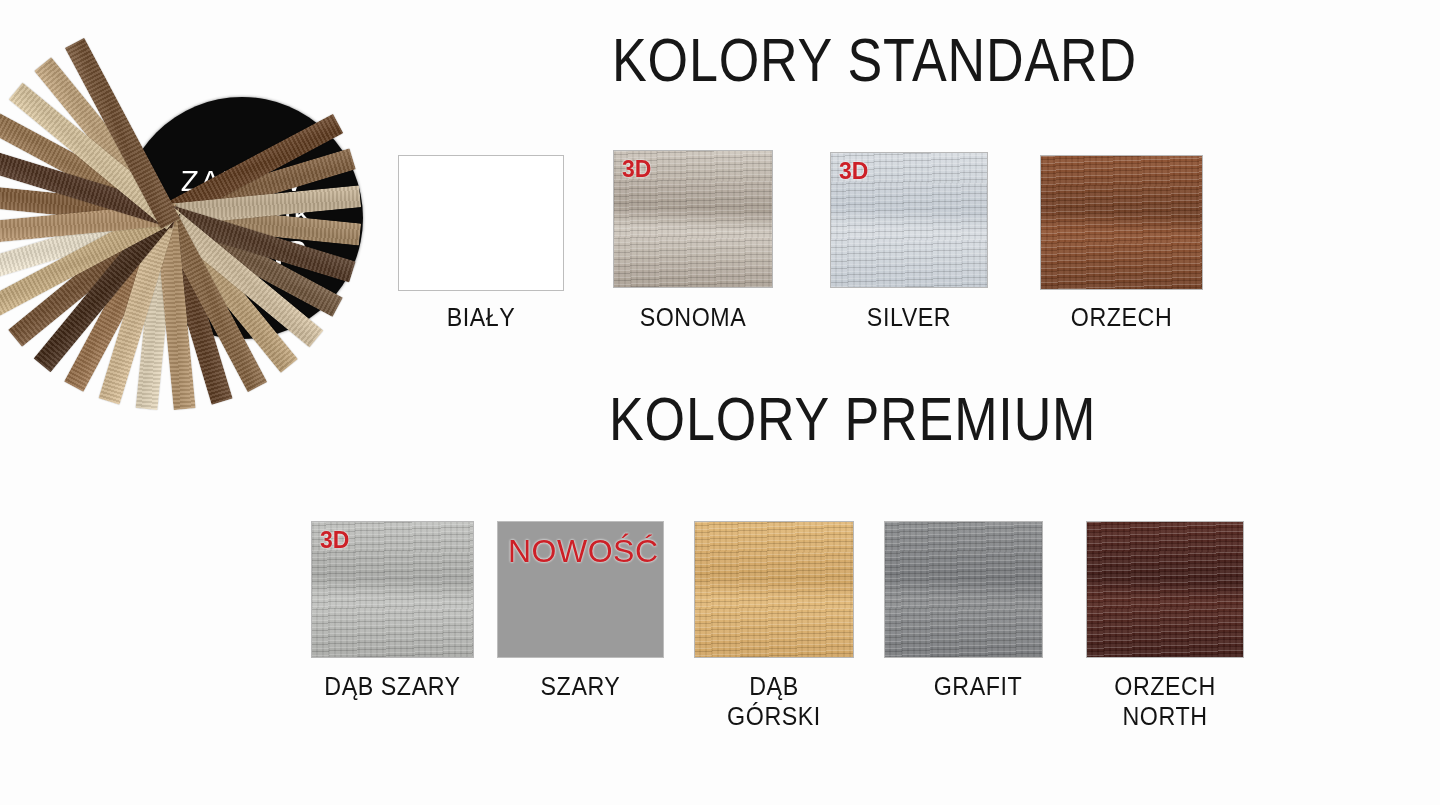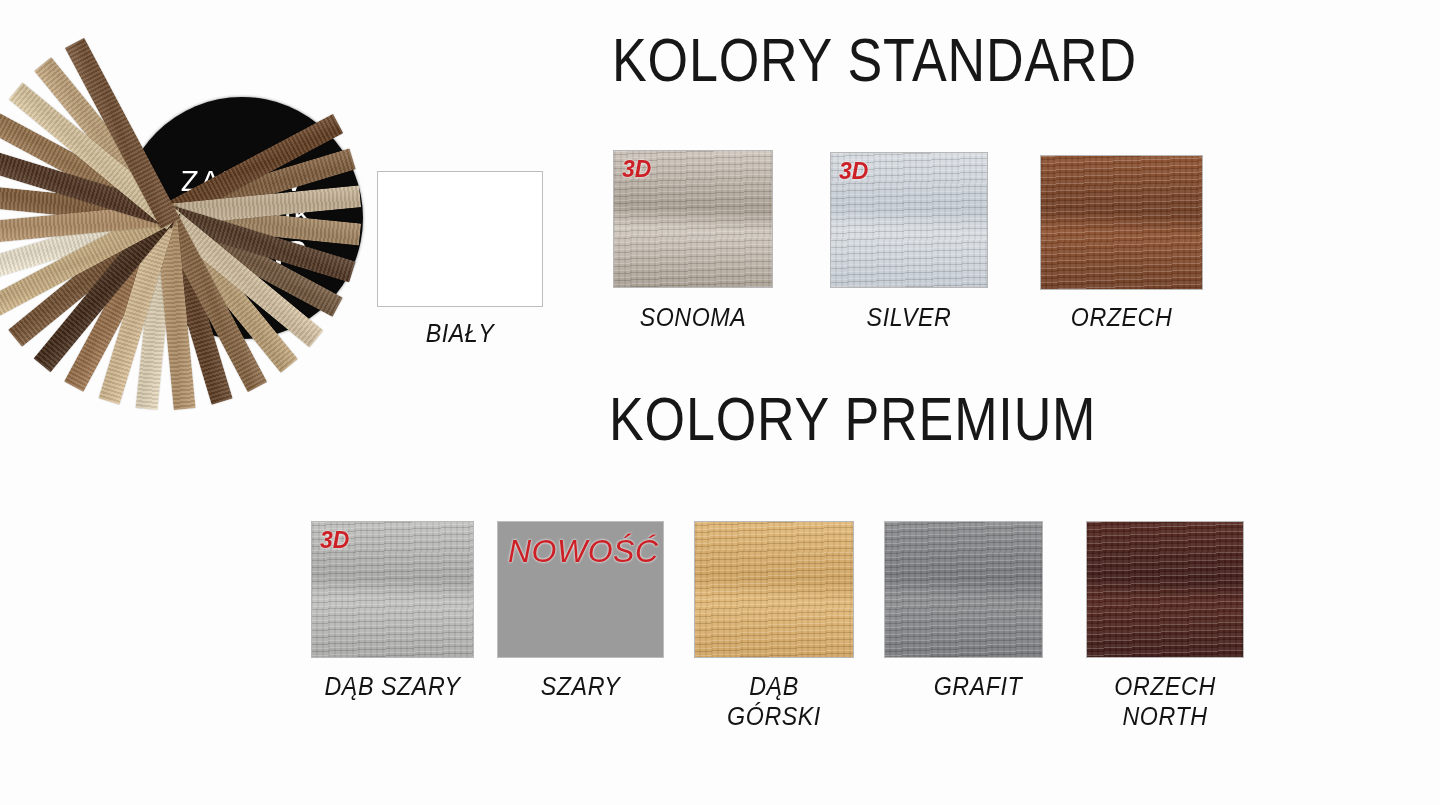--- a/index.html
+++ b/index.html
@@ -47,21 +47,21 @@
     letter-spacing:1px;
     color:#171717;
     white-space:nowrap;
     transform:scaleX(.84);
     transform-origin:left center;
   }
   #heading-standard{left:612px;top:24px;}
   #heading-premium{left:609px;top:383px;}
 
   
-  .swatch-wrap{position:absolute;font-style:italic;}
+  .swatch-wrap{position:absolute;}
   .swatch{
     position:relative;
     border:1px solid #b8b8b8;
     box-sizing:border-box;
     overflow:hidden;
     background-repeat:no-repeat;
   }
   .swatch.plain{border:1px solid #bdbdbd;}
   .tag{
     position:absolute;
@@ -120,21 +120,21 @@
   <div class="badge-circle">
     <div class="badge-line badge-l1">ZAMÓW</div>
     <div class="badge-line badge-l2">PRÓBNIK</div>
     <div class="badge-line badge-l3">GRATIS</div>
   </div>
 
   <div class="heading" id="heading-standard">KOLORY STANDARD</div>
   <div class="heading" id="heading-premium">KOLORY PREMIUM</div>
 
   <div id="swatches-standard">
-      <div class="swatch-wrap" style="left: 377px; top: 155px; width: 166px; margin-top: 16px;">
+      <div class="swatch-wrap" style="left: 398px; top: 155px; width: 166px;">
         <div class="swatch plain" style="width: 166px; height: 136px; background: rgb(255, 255, 255);"></div>
         <div class="caption" style="top: 148px;">BIAŁY</div>
       </div>
       <div class="swatch-wrap" style="left: 613px; top: 150px; width: 160px;">
         <div class="swatch" style="width: 160px; height: 138px; background: repeating-linear-gradient(178deg, rgba(255, 255, 255, 0.22) 0px, rgba(255, 255, 255, 0.22) 1px, rgba(0, 0, 0, 0) 1px, rgba(0, 0, 0, 0) 3px, rgba(0, 0, 0, 0.13) 3px, rgba(0, 0, 0, 0.13) 4px, rgba(255, 255, 255, 0.05) 4px, rgba(255, 255, 255, 0.05) 7px), repeating-linear-gradient(91deg, rgba(0, 0, 0, 0.05) 0px, rgba(0, 0, 0, 0.05) 2px, rgba(255, 255, 255, 0.04) 2px, rgba(255, 255, 255, 0.04) 6px), linear-gradient(182deg, rgb(207, 200, 190) 0%, rgb(167, 156, 144) 42%, rgb(207, 200, 190) 58%, rgb(167, 156, 144) 100%);">
           <span class="tag tag-3d">3D</span>
         </div>
         <div class="caption" style="top: 153px;">SONOMA</div>
       </div>
       <div class="swatch-wrap" style="left: 830px; top: 152px; width: 158px;">

